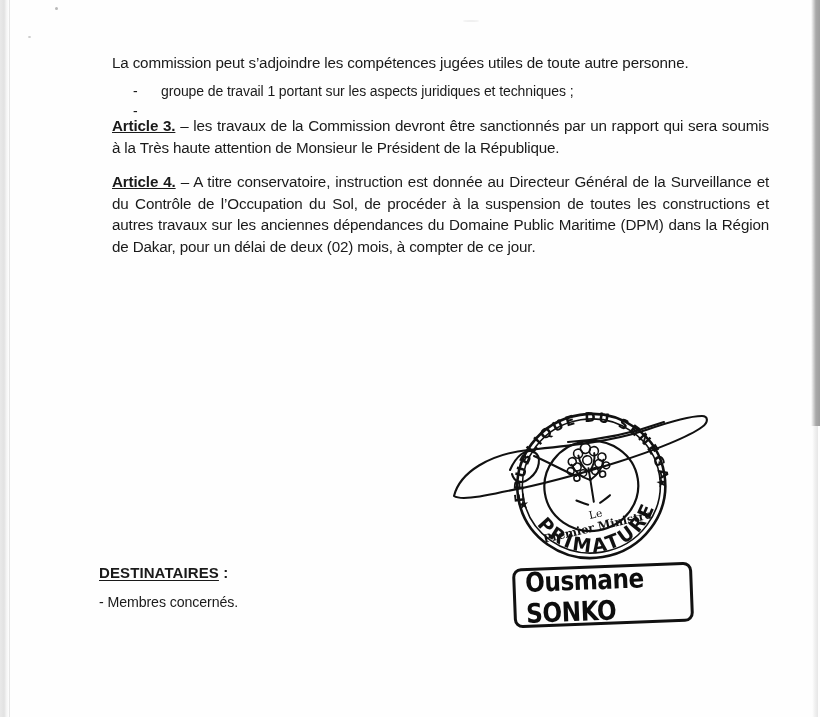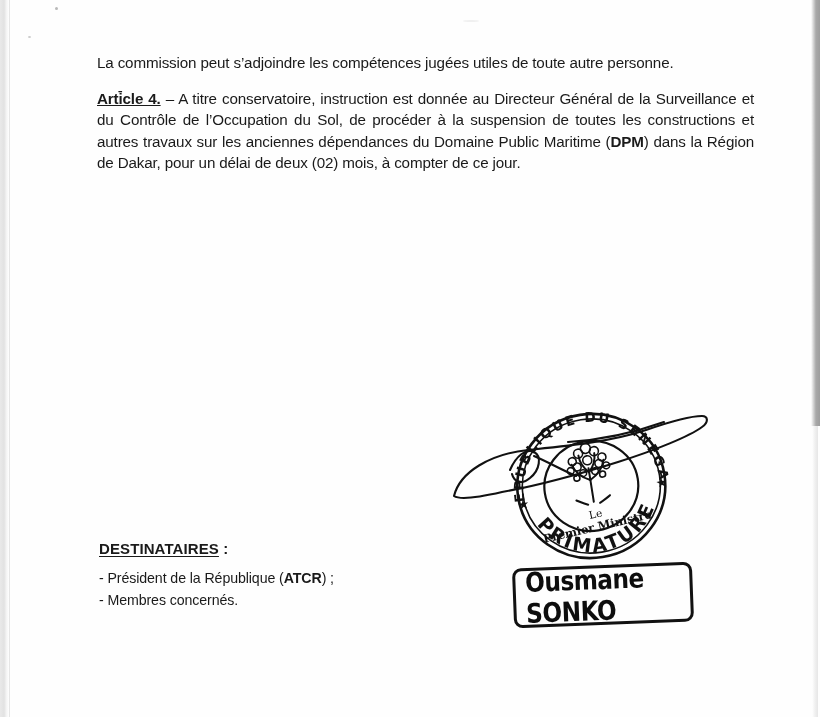--- a/index.html
+++ b/index.html
@@ -61,21 +61,21 @@
     background: #b9b9b9;
     border-radius: 50%;
   }
   .speck.s1 { left: 55px; top: 7px;  width: 3px; height: 3px; }
   .speck.s2 { left: 28px; top: 36px; width: 3px; height: 2px; background:#cccccc; }
   .speck.s3 { left: 463px; top: 20px; width: 16px; height: 2px; background:#f0f0f0; }
 
   
   #doc {
     position: absolute;
-    left: 97px;
+    left: 112px;
     top: 52px;
     width: 657px;
   }
 
   .para {
     font-size: 15.2px;
     line-height: 1.42;
     text-align: justify;
     margin: 0 0 7px 0;
     letter-spacing: -0.15px;
@@ -98,27 +98,27 @@
     position: absolute;
     left: 21px;
     top: 0;
   }
 
   .art-label {
     font-weight: bold;
     text-decoration: underline;
     text-underline-offset: 1px;
   }
-  b.inline-b { font-weight: bold; }
+  b.inline-b { font-weight: normal; }
 
   
   #destinataires {
     position: absolute;
     left: 99px;
-    top: 540px;
+    top: 564px;
     width: 420px;
   }
   .dest-title {
     font-size: 15px;
     font-weight: bold;
     margin: 0 0 11px 0;
     letter-spacing: 0.1px;
   }
   .dest-title .u {
     text-decoration: underline;
@@ -202,37 +202,38 @@
   <div class="speck s3"></div>
 
   <div id="doc">
 
     <p class="para">La commission peut s’adjoindre les compétences jugées utiles de toute autre personne.</p>
 
 
     <ul class="bullets">
       <li>
         <span class="dash">-</span>
+        <span>groupe de travail 1 portant sur les aspects juridiques et techniques ;</span>
       </li>
       <li>
         <span class="dash">-</span>
       </li>
     </ul>
 
+    <p class="para loose"><span class="art-label">Article 3.</span><span> – les travaux de la Commission devront être sanctionnés par un rapport qui sera soumis à la Très haute attention de Monsieur le Président de la République.</span></p>
 
     <p class="para loose"><span class="art-label">Article 4.</span><span> – A titre conservatoire, instruction est donnée au Directeur Général de la Surveillance et du Contrôle de l’Occupation du Sol, de procéder à la suspension de toutes les constructions et autres travaux sur les anciennes dépendances du Domaine Public Maritime (</span><b class="inline-b">DPM</b><span>) dans la Région de Dakar, pour un délai de deux (02) mois, à compter de ce jour.</span></p>
 
 
   </div>
 
   <div id="destinataires">
     <p class="dest-title"><span class="u">DESTINATAIRES</span><span> :</span></p>
 
     <ul class="dest-list">
-      <li><span>- Président de la République (</span><b class="inline-b">ATCR</b><span>) ;</span></li>
       <li><span>- Membres concernés.</span></li>
     </ul>
   </div>
 
   <div id="stamp-area">
 
     <svg id="seal" viewBox="0 0 176 156">
       <defs>
         <path id="arcTop" d="M 20,82 A 68,66 0 0 1 156,82"></path>
         <path id="arcBot" d="M 22,82 A 66,64 0 0 0 154,82"></path>

